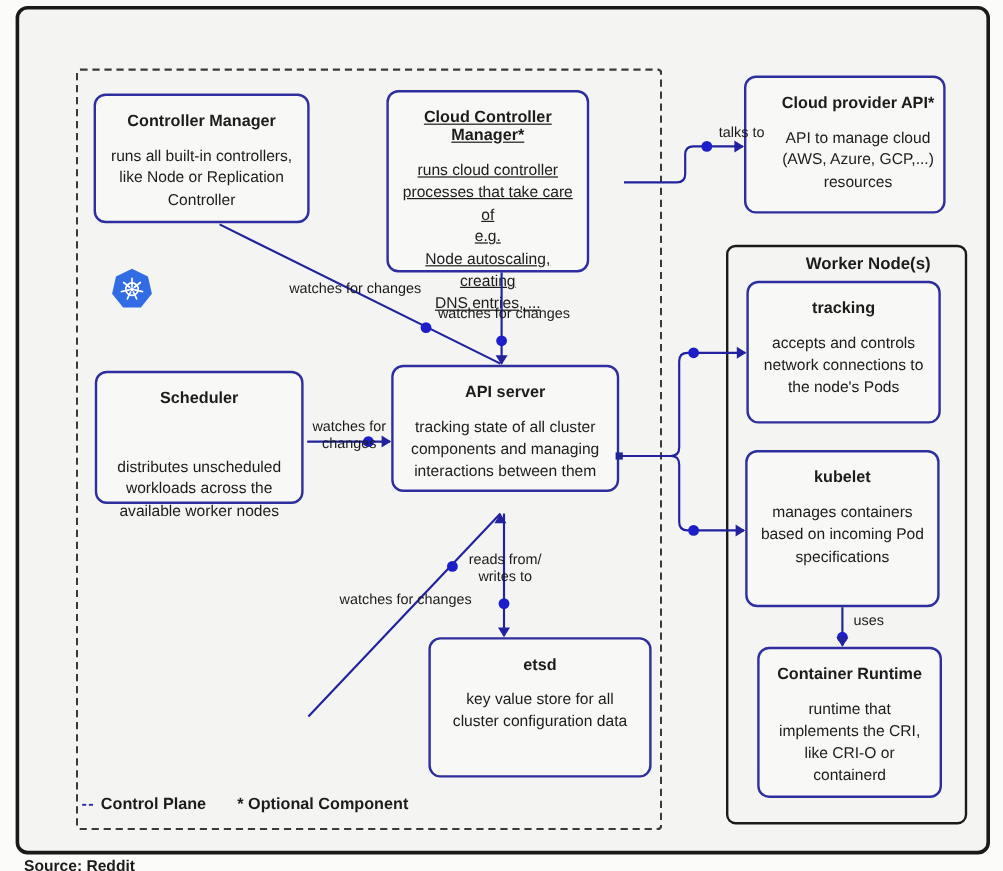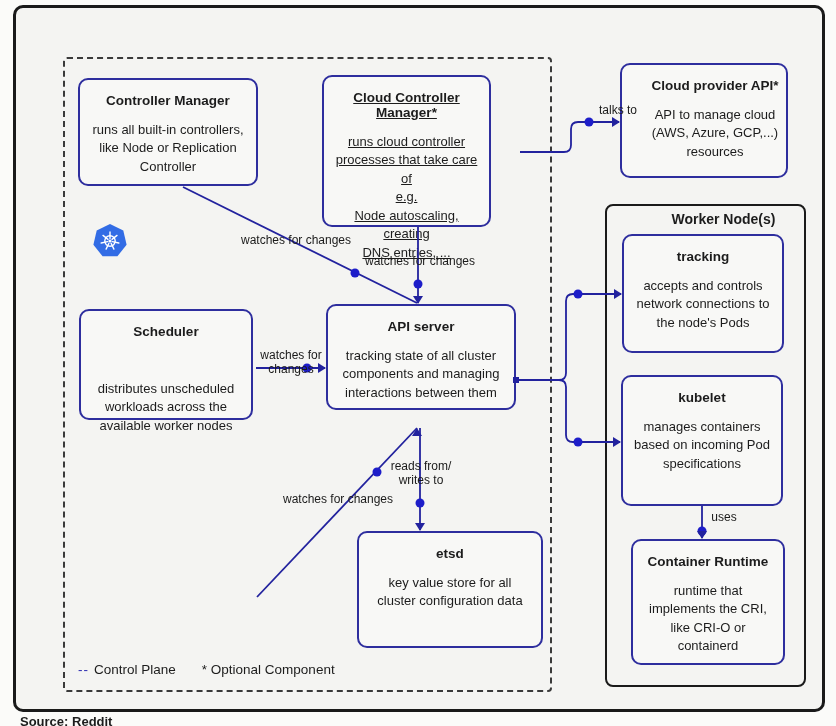--- a/index.html
+++ b/index.html
@@ -28,21 +28,21 @@
     border-radius:10px;box-sizing:border-box;display:flex;flex-direction:column;
     align-items:center;justify-content:flex-start;padding:13px 6px 6px 6px;text-align:center;
   }
   .node-title{font-weight:bold;font-size:13.5px;margin-bottom:13px;}
   .node-body{font-size:13px;line-height:1.42;white-space:pre-line;}
   svg.wires{position:absolute;left:0;top:0;z-index:5;pointer-events:none;}
   .edge-label{
     position:absolute;z-index:6;font-size:12px;color:#1a1a1a;white-space:pre-line;
     transform:translateX(-50%);text-align:center;line-height:1.2;
   }
-  .legend{position:absolute;left:78px;top:662px;z-index:6;font-weight:normal;font-size:13.5px;}
+  .legend{position:absolute;left:68px;top:662px;z-index:6;font-weight:bold;font-size:13.5px;}
   .legend-dash{color:#2b2bb0;letter-spacing:1px;}
   .legend-cp{margin-left:5px;}
   .legend-opt{margin-left:26px;}
   .k8s-logo{position:absolute;left:92px;top:222px;z-index:4;}
   .source-note{position:absolute;left:20px;top:714px;z-index:6;font-weight:bold;font-size:13px;}
 </style>
 </head>
 <body>
 
 <div class="screen">

